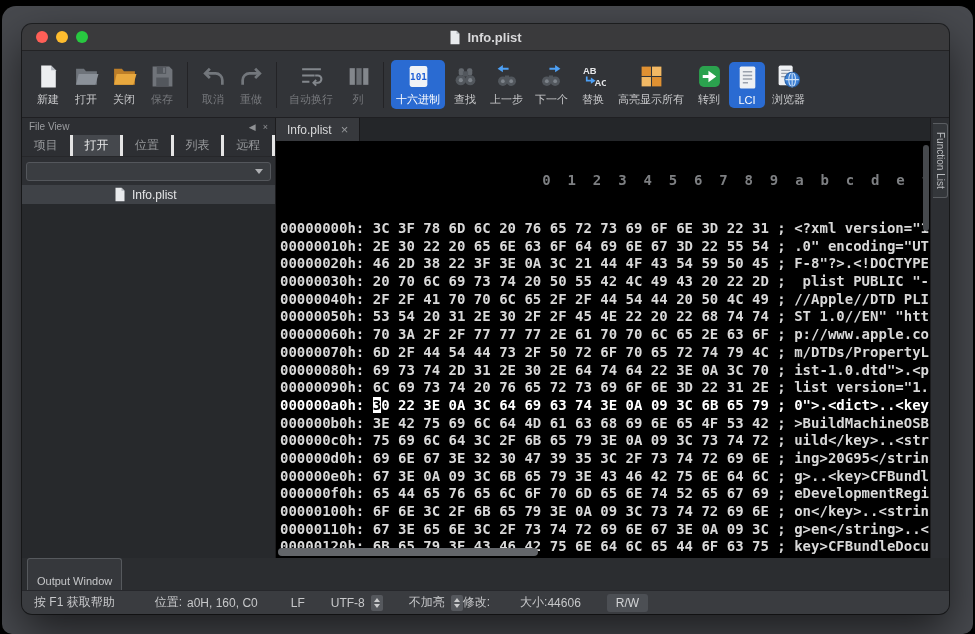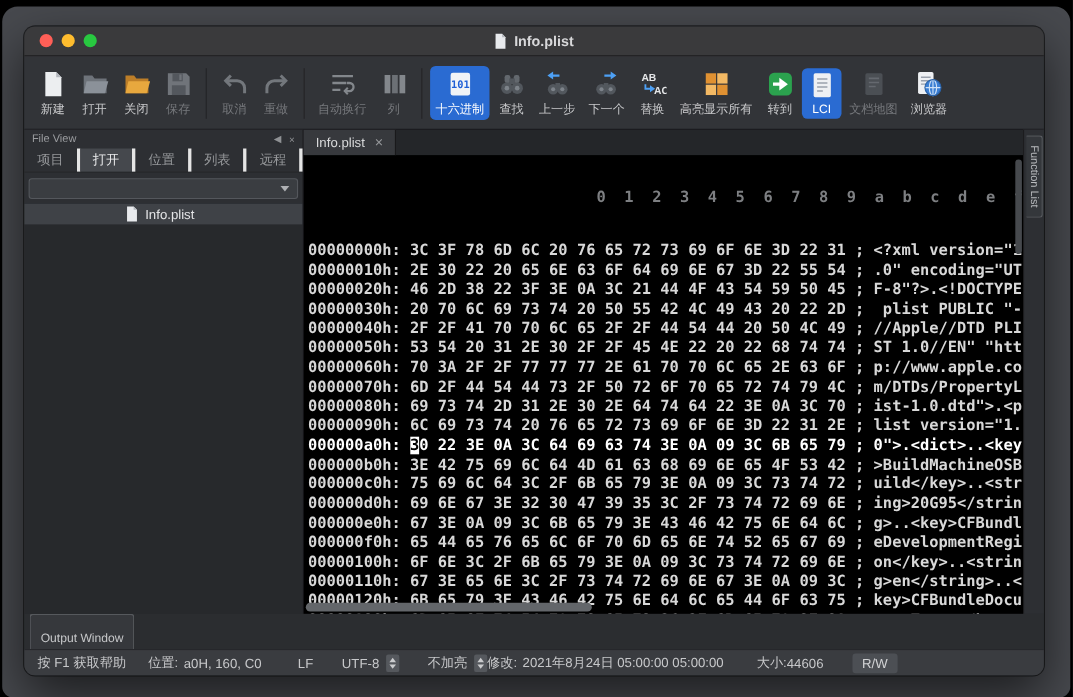--- a/index.html
+++ b/index.html
@@ -292,29 +292,20 @@
       </div>
       <div class="tb-btn active">
         <span class="tb-icon">
           <svg viewBox="0 0 24 24">
             <rect x="4.5" y="1.5" width="15" height="21" rx="1.5" fill="#eef0f3"></rect>
             <path d="M7.5 6.5h9M7.5 10h9M7.5 13.5h9M7.5 17h5" stroke="#9aa1ad" stroke-width="1.4"></path>
           </svg>
         </span>
         <span class="tb-label">LCI</span>
       </div>
-      <div class="tb-btn disabled">
-        <span class="tb-icon">
-          <svg viewBox="0 0 24 24">
-            <rect x="4.5" y="2.5" width="15" height="19" rx="1.5" fill="#4b4f54"></rect>
-            <path d="M7.5 7h9M7.5 10.5h9M7.5 14h6" stroke="#65696f" stroke-width="1.4"></path>
-          </svg>
-        </span>
-        <span class="tb-label">文档地图</span>
-      </div>
       <div class="tb-btn">
         <span class="tb-icon">
           <svg viewBox="0 0 24 24">
             <rect x="2.5" y="1.5" width="13.5" height="19" rx="1.5" fill="#eef0f3"></rect>
             <path d="M5 6h8.5M5 9h8.5M5 12h5" stroke="#9aa1ad" stroke-width="1.2"></path>
             <circle cx="15.5" cy="15" r="7" fill="#3b7fd4"></circle>
             <path d="M8.5 15h14M15.5 8v14" stroke="#cfe2f7" stroke-width="1"></path>
             <ellipse cx="15.5" cy="15" rx="3.2" ry="7" fill="none" stroke="#cfe2f7" stroke-width="1"></ellipse>
             <circle cx="15.5" cy="15" r="7" fill="none" stroke="#2a62a8" stroke-width="1"></circle>
           </svg>
@@ -375,42 +366,41 @@
       <div class="func-tab">Function List</div>
     </div>
   </div>
 
   <div class="output-strip">
     <span class="output-tab">Output Window</span>
   </div>
 
   <div class="statusbar">
     <span class="sseg">按 F1 获取帮助</span>
-    <span class="sseg" style="margin-left:20px">
+    <span class="sseg" style="margin-left:40px">
       <span>位置:</span>
       <span class="sval">a0H, 160, C0</span>
     </span>
     <span class="sseg" style="margin-left:33px">LF</span>
     <span class="sseg" style="margin-left:26px">
       <span>UTF-8</span>
       <span class="stepper">
           <span class="st-up"></span>
           <span class="st-dn"></span>
         </span>
     </span>
     <span class="sseg" style="margin-left:26px">
       <span>不加亮</span>
       <span class="stepper">
           <span class="st-up"></span>
           <span class="st-dn"></span>
         </span>
     </span>
     <span class="sseg" style="">
       <span>修改:</span>
-      <span class="sval">2021年8月24日 05:00:00 05:00:00</span>
     </span>
     <span class="sseg" style="margin-left:30px">
       <span>大小:</span>
         <span>44606</span>
     </span>
     <span class="sseg rw-btn" style="margin-left:26px">R/W</span>
   </div>
 </div>
 
 </body></html>

